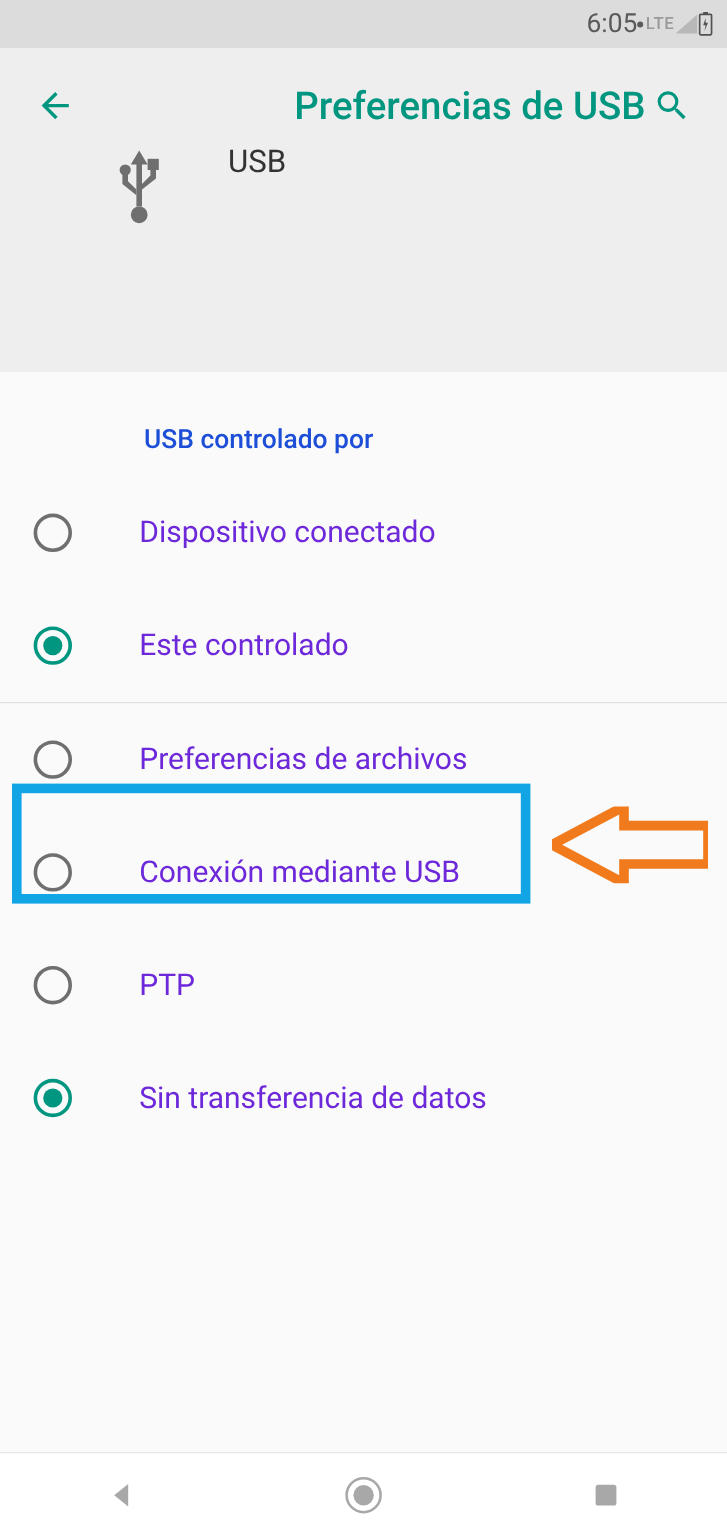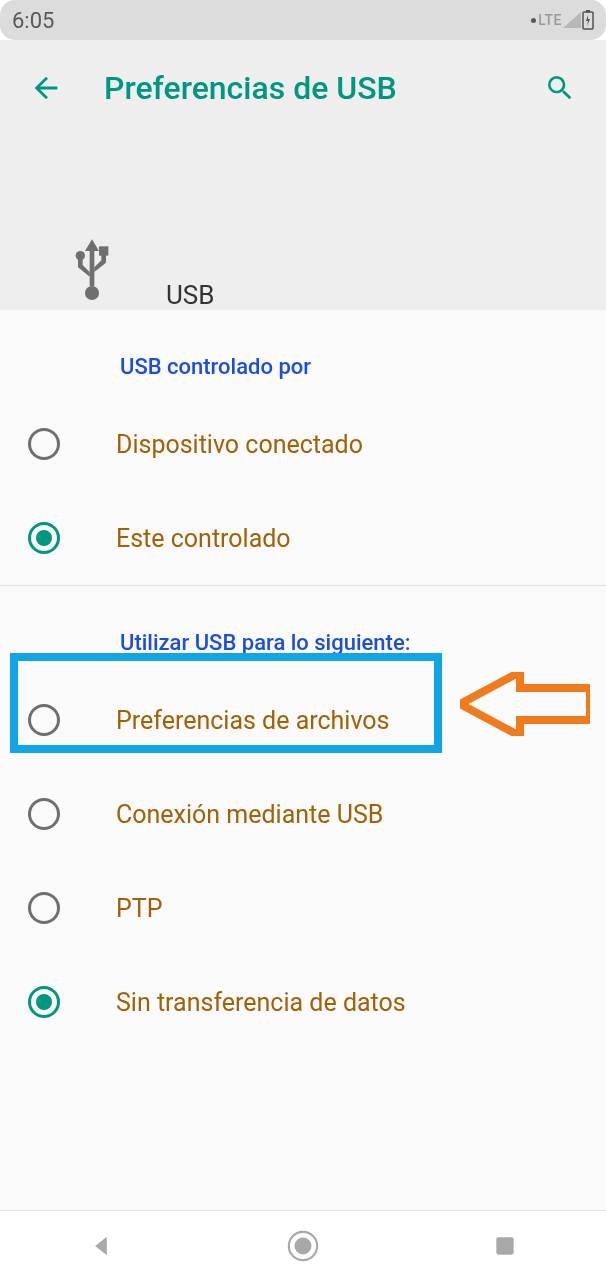--- a/index.html
+++ b/index.html
@@ -4,56 +4,56 @@
 <style>
   * { box-sizing: border-box; margin: 0; padding: 0; }
   html, body { width: 606px; height: 1280px; font-family: Roboto, Arial, sans-serif; background: #fff; }
   body { display: flex; flex-direction: column; }
 
   .status-bar {
     height: 40px;
     background: #dcdcdc;
     display: flex;
     align-items: center;
-    justify-content: space-between;
+    justify-content: flex-end;
     padding: 0 12px;
     color: #5a5a5a;
     font-size: 22px;
-    border-radius: 15px;
   }
   .status-right { display: flex; align-items: center; gap: 0; }
   .status-lte { font-size: 14px; font-weight: 500; letter-spacing: 0.5px; color: #9a9a9a; }
   .status-dot { width: 5px; height: 5px; background: #5a5a5a; border-radius: 50%; margin-right: 2px; }
 
   .header {
     height: 270px;
     background: #eeeeee;
     display: flex;
     flex-direction: column;
   }
   .app-bar {
     display: flex;
     align-items: center;
     padding: 26px 24px 10px 24px;
+    text-align: right;
   }
   .back-btn { width: 44px; height: 44px; display: flex; align-items: center; justify-content: center; cursor: pointer; }
   .app-title {
     flex: 1;
     color: #009680;
     font-size: 32px;
     font-weight: 500;
     margin-left: 36px;
   }
   .search-btn { width: 44px; height: 44px; display: flex; align-items: center; justify-content: center; cursor: pointer; }
 
   .usb-banner {
     flex: 1;
     display: flex;
-    align-items: flex-end;
-    padding-left: 64px;
+    align-items: flex-start;
+    padding-left: 88px;
     gap: 46px;
   }
   .usb-banner .usb-label { font-size: 26px; color: #333; }
 
   .content { flex: 1; background: #fafafa; position: relative; }
 
   .section-title {
     color: #1d4ed8;
     font-size: 22px;
     font-weight: 500;
@@ -74,21 +74,21 @@
     display: flex; align-items: center; justify-content: center;
     margin-right: 56px;
   }
   .radio.checked { border-color: #009680; }
   .radio.checked::after {
     content: "";
     width: 16px; height: 16px;
     background: #009680;
     border-radius: 50%;
   }
-  .radio-label { font-size: 25px; color: #a16207; }
+  .radio-label { font-size: 25px; color: #6d28d9; }
 
   .divider { height: 1px; background: #e0e0e0; width: 100%; }
 
   .highlight-box {
     position: absolute;
     border: 8px solid #11a5e6;
     pointer-events: none;
     z-index: 5;
   }
 
@@ -165,21 +165,20 @@
     <span class="radio-label">Dispositivo conectado</span>
   </div>
 
   <div class="radio-row">
     <div class="radio checked"></div>
     <span class="radio-label">Este controlado</span>
   </div>
 
   <div class="divider"></div>
 
-  <div class="section-title">Utilizar USB para lo siguiente:</div>
 
   <div class="radio-row">
     <div class="radio"></div>
     <span class="radio-label">Preferencias de archivos</span>
   </div>
 
   <div class="radio-row">
     <div class="radio"></div>
     <span class="radio-label">Conexión mediante USB</span>
   </div>

